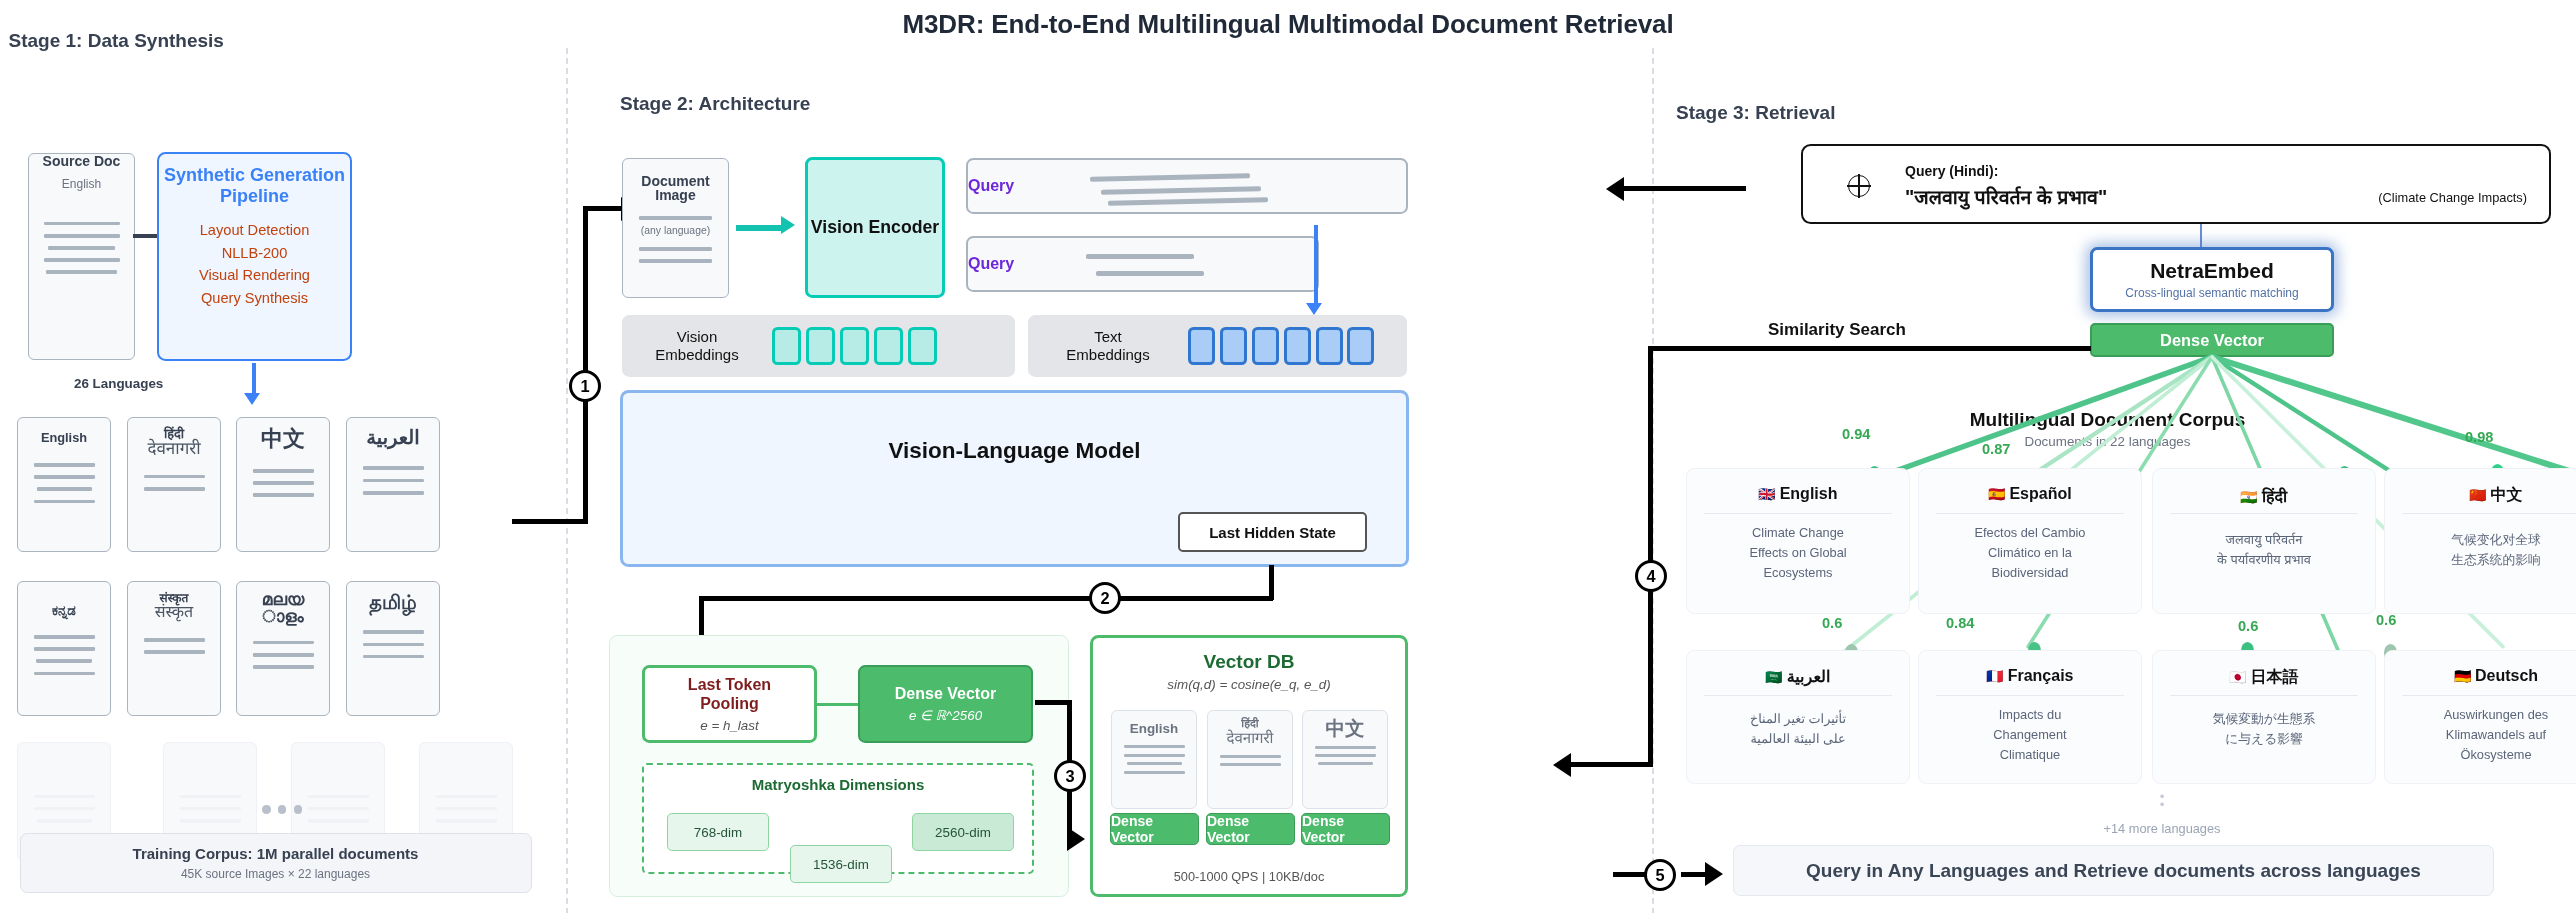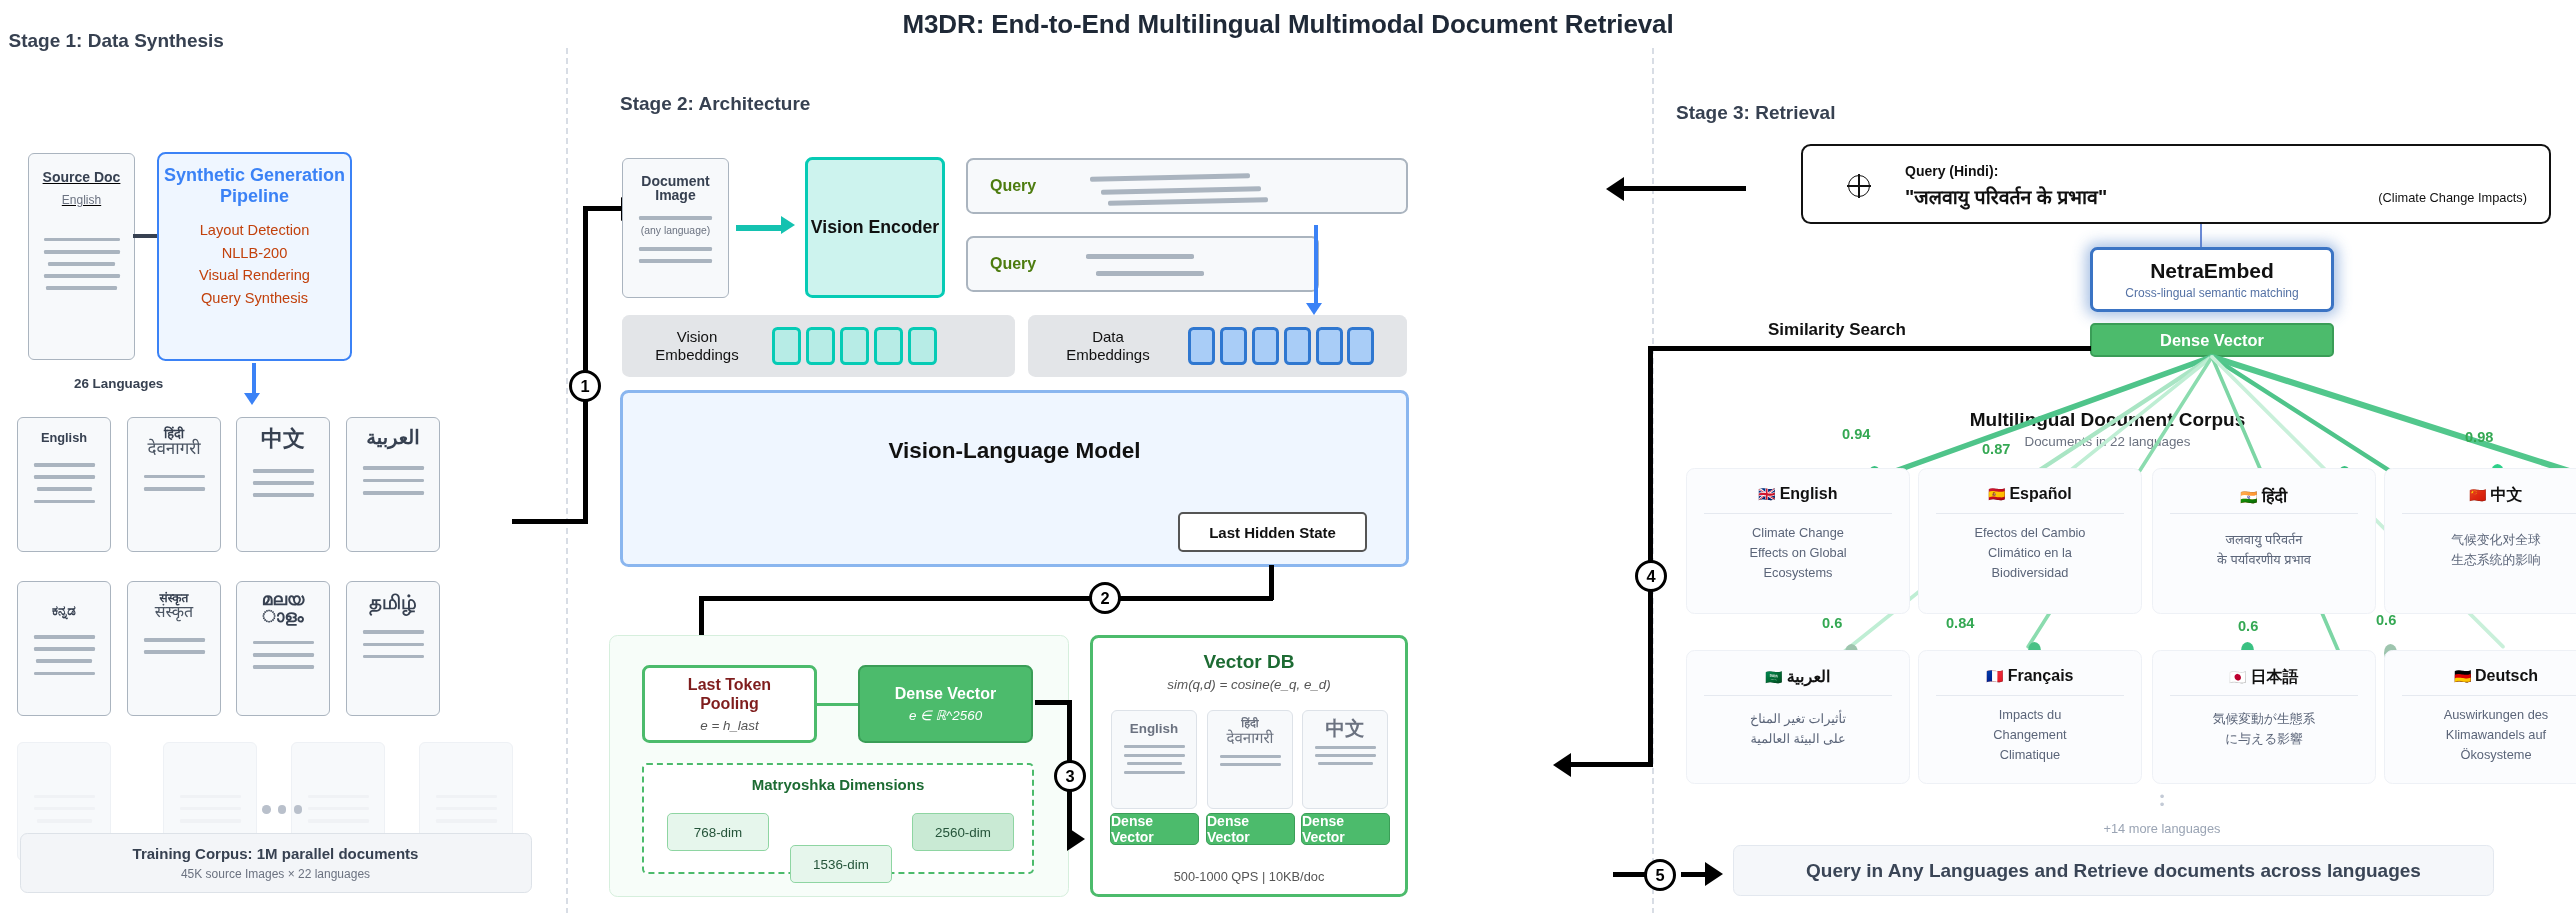--- a/index.html
+++ b/index.html
@@ -70,21 +70,21 @@
     align-items:center;justify-content:center; }
   .corpus-strip .c1 { font-size:15px; font-weight:bold; color:#374151; }
   .corpus-strip .c2 { font-size:12px; color:#6b7280; margin-top:4.3px; }
 
   
   .teal-box { position:absolute; background:#cdf3ee; border:3px solid #06cbb5;
     border-radius:7.3px; display:flex;align-items:center;justify-content:center;
     font-size:17.7px; font-weight:bold; color:#111; }
   .query-box { position:absolute; background:#f7f9fb; border:2.4px solid #aab4bf;
     border-radius:7.3px; display:flex;align-items:center; }
-  .query-box .qlabel { font-size:16px;font-weight:bold;color:#4d7c0f; margin-left:22px; }
+  .query-box .qlabel { font-size:16px;font-weight:bold;color:#6d28d9; }
   .qline { position:absolute; background:#aab4bf; height:4.9px; border-radius:1.8px; }
 
   .embed-strip { position:absolute; background:#e3e5e8; border-radius:7.3px;
     display:flex;align-items:center; }
   .embed-strip .elabel { font-size:15px; font-weight:normal; color:#111;
     text-align:center; line-height:1.2; }
   .chip { border-radius:5.5px; }
   .chip.teal { background:#b7ece6; border:3px solid #06cbb5; }
   .chip.blue { background:#a9cdf7; border:3px solid #2f77d0; }
 
@@ -188,21 +188,21 @@
 
 <div id="root">
 
   <div class="main-title">M3DR: End-to-End Multilingual Multimodal Document Retrieval</div>
 
   <div class="vdash" style="left:566px;top:48px;height:866px;"></div>
   <div class="vdash" style="left:1652px;top:48px;height:866px;"></div>
 
   <div class="stage-head" style="left:8.5px;top:30px;">Stage 1: Data Synthesis</div>
 
-  <div class="doccard" style="left:28px;top:153px;width:107px;height:207px;padding-top:16px;text-decoration:underline;">
+  <div class="doccard" style="left:28px;top:153px;width:107px;height:207px;">
     <div class="dtitle" style="font-size:14px;">Source Doc</div>
     <div class="dsub" style="font-size:12px;margin-top:8.5px;">English</div>
     <div class="lines" style="margin-top:22px;">
       <div class="ln" style="width:76px;"></div>
       <div class="ln" style="width:76px;"></div>
       <div class="ln" style="width:67px;"></div>
       <div class="ln" style="width:76px;"></div>
       <div class="ln" style="width:71px;"></div>
     </div>
   </div>
@@ -385,21 +385,21 @@
       <div class="chip teal" style="width:29px;height:38px;"></div>
       <div class="chip teal" style="width:29px;height:38px;"></div>
       <div class="chip teal" style="width:29px;height:38px;"></div>
       <div class="chip teal" style="width:29px;height:38px;"></div>
       <div class="chip teal" style="width:29px;height:38px;"></div>
     </div>
   </div>
 
   <div class="embed-strip" style="left:1028px;top:315px;width:379px;height:62px;">
     <div class="elabel" style="width:160px;">
-      <span>Data</span><br>
+      <span>Text</span><br>
       <span>Embeddings</span>
     </div>
     <div style="display:flex;gap:4.9px;">
       <div class="chip blue" style="width:27px;height:38px;"></div>
       <div class="chip blue" style="width:27px;height:38px;"></div>
       <div class="chip blue" style="width:27px;height:38px;"></div>
       <div class="chip blue" style="width:27px;height:38px;"></div>
       <div class="chip blue" style="width:27px;height:38px;"></div>
       <div class="chip blue" style="width:27px;height:38px;"></div>
     </div>

